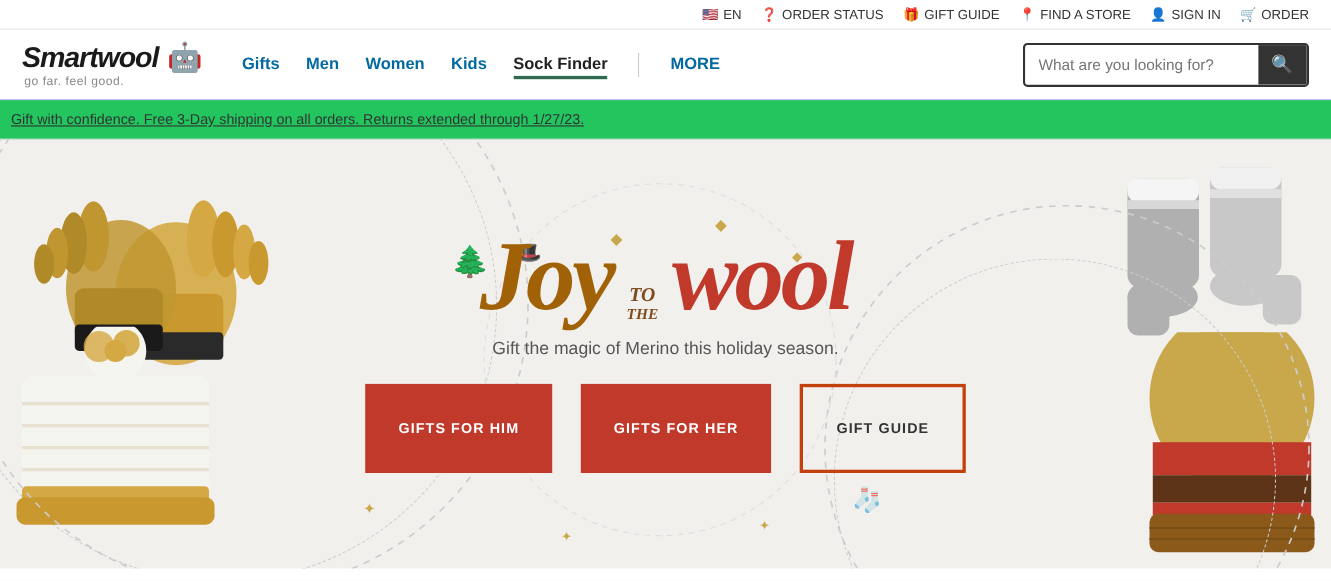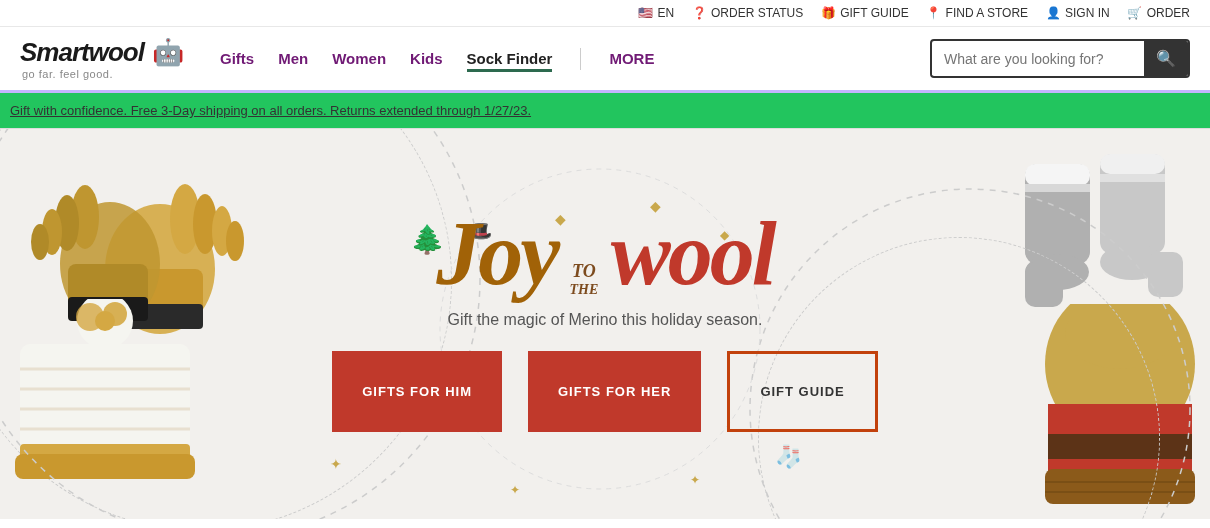--- a/index.html
+++ b/index.html
@@ -23,21 +23,21 @@
       color: #333;
       cursor: pointer;
       text-decoration: none;
     }
 
     
     .main-nav {
       display: flex;
       align-items: center;
       padding: 10px 20px;
-      border-bottom: 3px solid #c4b5fd;
+      border-bottom: 1px solid #c4b5fd;
       gap: 0;
     }
     .logo-area {
       display: flex;
       flex-direction: column;
       margin-right: 30px;
       min-width: 170px;
     }
     .logo-wrapper {
       display: flex;
@@ -47,21 +47,21 @@
 
     .nav-links {
       display: flex;
       align-items: center;
       gap: 24px;
       flex: 1;
     }
     .nav-link {
       font-size: 15px;
       font-weight: 600;
-      color: #701a75;
+      color: #0369a1;
       text-decoration: none;
       cursor: pointer;
       padding: 4px 0;
     }
     .nav-link.active {
       color: #222;
       border-bottom: 3px solid #2d6a4f;
       padding-bottom: 2px;
     }
     .nav-divider {

